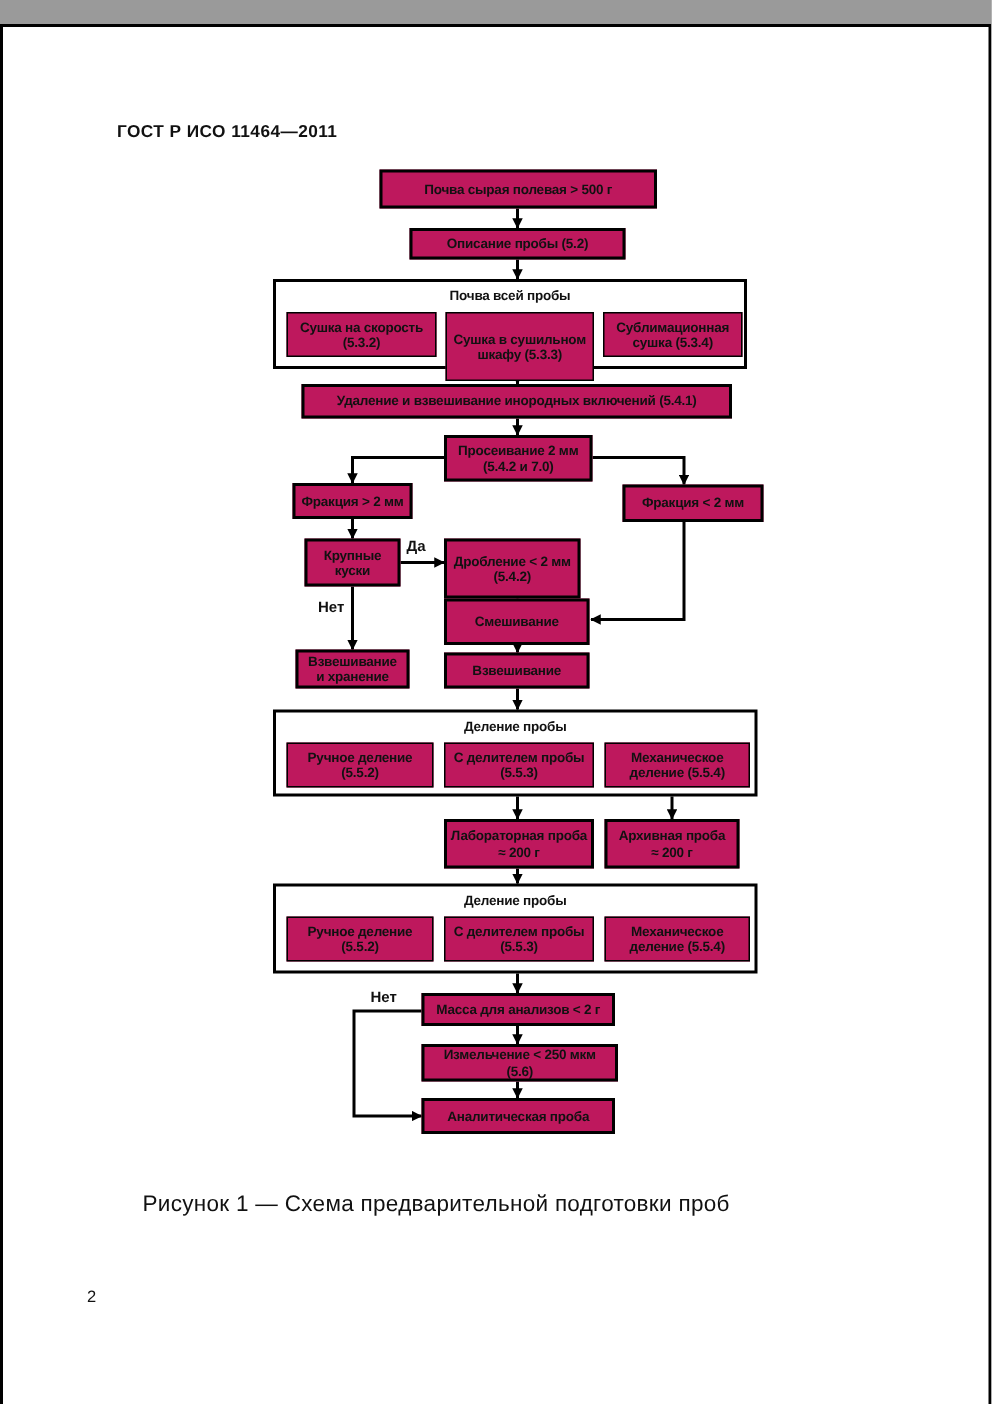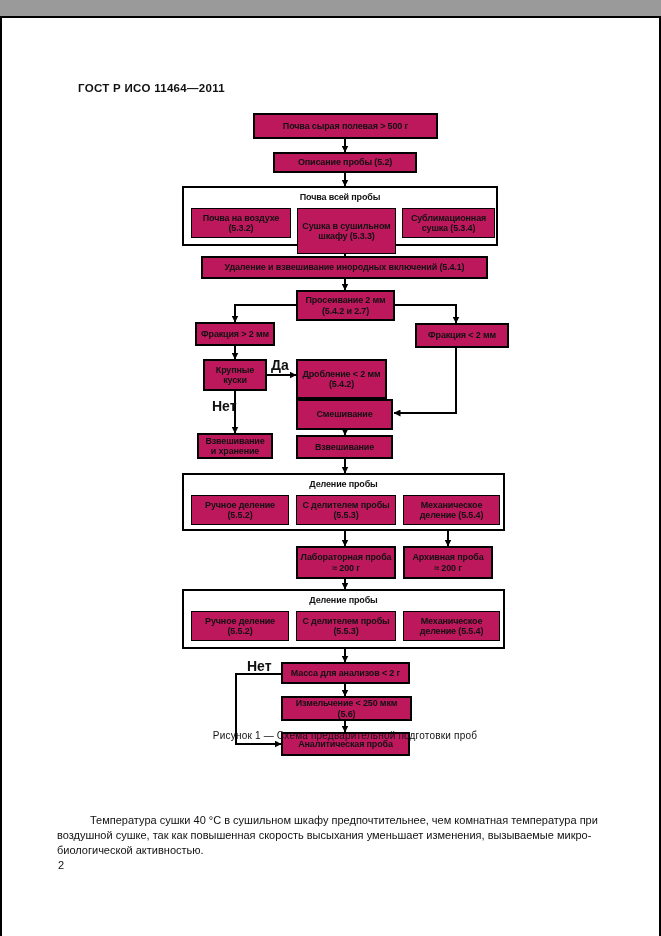--- a/index.html
+++ b/index.html
@@ -7,23 +7,23 @@
   .page{position:relative;width:661px;height:936px;background:#fff;color:#111;
         font-family:"Liberation Sans","DejaVu Sans",sans-serif;overflow:hidden;margin:16px auto}
   .frame{position:absolute;inset:0;border:2px solid #000;pointer-events:none}
   .hdr{position:absolute;left:78px;top:66px;font-size:11.5px;font-weight:bold;letter-spacing:.3px}
   .node{position:absolute;display:flex;align-items:center;justify-content:center;text-align:center;
         border:2px solid #000;background:#be185d;font-weight:bold;font-size:9px;line-height:10.5px;
         white-space:pre;letter-spacing:-.15px}
   .sub{border-width:1.5px}
   .grp{position:absolute;border:2px solid #000;background:#fff;font-weight:bold;font-size:9px;
        line-height:10.5px;text-align:center;padding-top:4px;letter-spacing:-.15px}
-  .elabel{position:absolute;font-weight:bold;font-size:14px;line-height:10px}
+  .elabel{position:absolute;font-weight:bold;font-size:10px;line-height:10px}
   .edges{position:absolute;left:0;top:0;pointer-events:none}
-  .caption{position:absolute;left:95px;top:714px;width:500px;text-align:center;font-size:10px;letter-spacing:.2px}
+  .caption{position:absolute;left:95px;top:778px;width:500px;text-align:left;font-size:15px;letter-spacing:.2px}
   .note{position:absolute;left:57px;top:797px;width:548px;font-size:11px;line-height:15px;
         white-space:pre;text-indent:33px}
   .pagenum{position:absolute;left:58px;top:843px;font-size:11px}
 </style>
 </head>
 <body>
 
 <div class="page">
 
   <div class="hdr">ГОСТ Р ИСО 11464—2011</div>
@@ -66,30 +66,30 @@
         <path d="M345 633 V646" marker-end="url(#ah)"></path>
         <path d="M345 668 V680" marker-end="url(#ah)"></path>
         <path d="M345 705 V716" marker-end="url(#ah)"></path>
         <path d="M281 658 H236 V728 H281" marker-end="url(#ah)"></path>
       </g>
     </svg>
 
     <div class="node" style="left:253px;top:97px;width:185px;height:26px">Почва сырая полевая &gt; 500 г</div>
     <div class="node" style="left:273px;top:136px;width:144px;height:21px">Описание пробы (5.2)</div>
 
-    <div class="node sub" style="left:191px;top:192px;width:100px;height:30px">Почва на воздухе
+    <div class="node sub" style="left:191px;top:192px;width:100px;height:30px">Сушка на скорость
 (5.3.2)</div>
     <div class="node sub" style="left:297px;top:192px;width:99px;height:46px">Сушка в сушильном
 шкафу (5.3.3)</div>
     <div class="node sub" style="left:402px;top:192px;width:93px;height:30px">Сублимационная
 сушка (5.3.4)</div>
 
     <div class="node" style="left:201px;top:240px;width:287px;height:23px">Удаление и взвешивание инородных включений (5.4.1)</div>
     <div class="node" style="left:296px;top:274px;width:99px;height:31px">Просеивание 2 мм
-(5.4.2 и 2.7)</div>
+(5.4.2 и 7.0)</div>
     <div class="node" style="left:195px;top:306px;width:80px;height:24px">Фракция &gt; 2 мм</div>
     <div class="node" style="left:415px;top:307px;width:94px;height:25px">Фракция &lt; 2 мм</div>
     <div class="node" style="left:203px;top:343px;width:64px;height:32px">Крупные
 куски</div>
     <div class="node" style="left:296px;top:343px;width:91px;height:40px">Дробление &lt; 2 мм
 (5.4.2)</div>
     <div class="node" style="left:296px;top:383px;width:97px;height:31px">Смешивание</div>
     <div class="node" style="left:197px;top:417px;width:76px;height:26px">Взвешивание
 и хранение</div>
     <div class="node" style="left:296px;top:419px;width:97px;height:24px">Взвешивание</div>
@@ -117,19 +117,16 @@
     <div class="node" style="left:281px;top:680px;width:131px;height:25px">Измельчение &lt; 250 мкм
 (5.6)</div>
     <div class="node" style="left:281px;top:716px;width:129px;height:24px">Аналитическая проба</div>
 
     <div class="elabel" style="left:271px;top:344px">Да</div>
     <div class="elabel" style="left:212px;top:385px">Нет</div>
     <div class="elabel" style="left:247px;top:645px">Нет</div>
   </div>
 
   <div class="caption">Рисунок 1 — Схема предварительной подготовки проб</div>
-  <div class="note">Температура сушки 40 °С в сушильном шкафу предпочтительнее, чем комнатная температура при
-воздушной сушке, так как повышенная скорость высыхания уменьшает изменения, вызываемые микро-
-биологической активностью.</div>
   <div class="pagenum">2</div>
 
   <div class="frame"></div>
 </div>
 
 </body></html>

